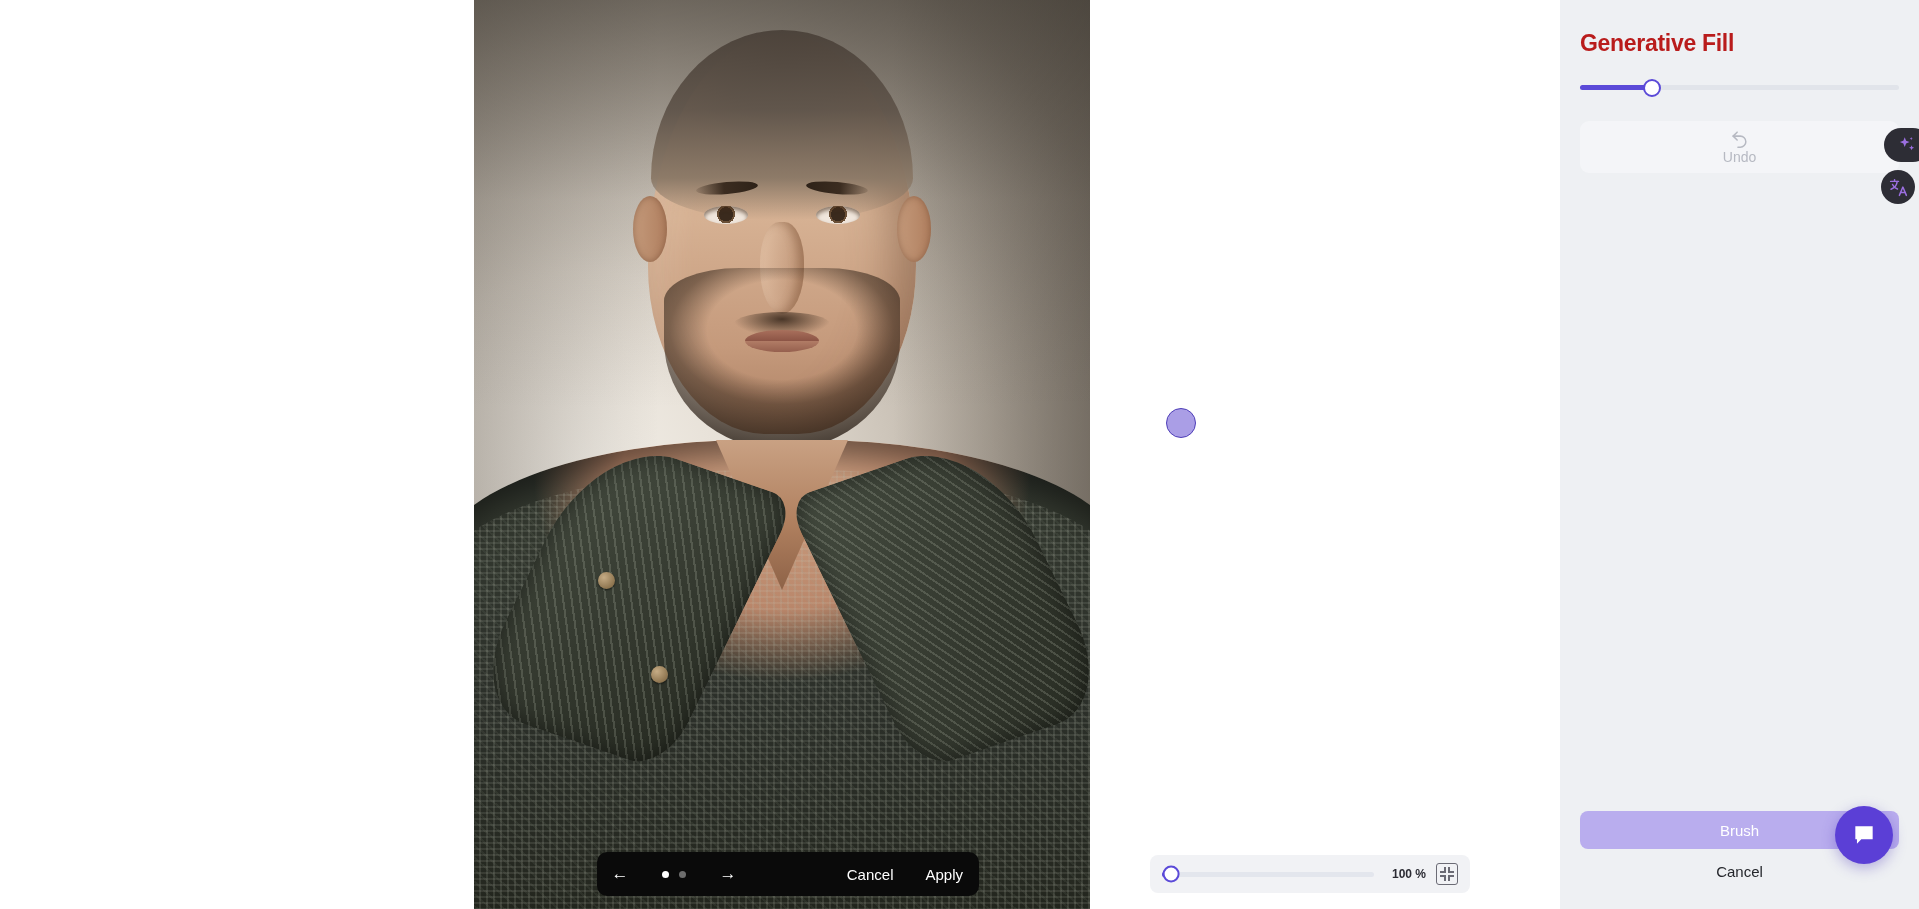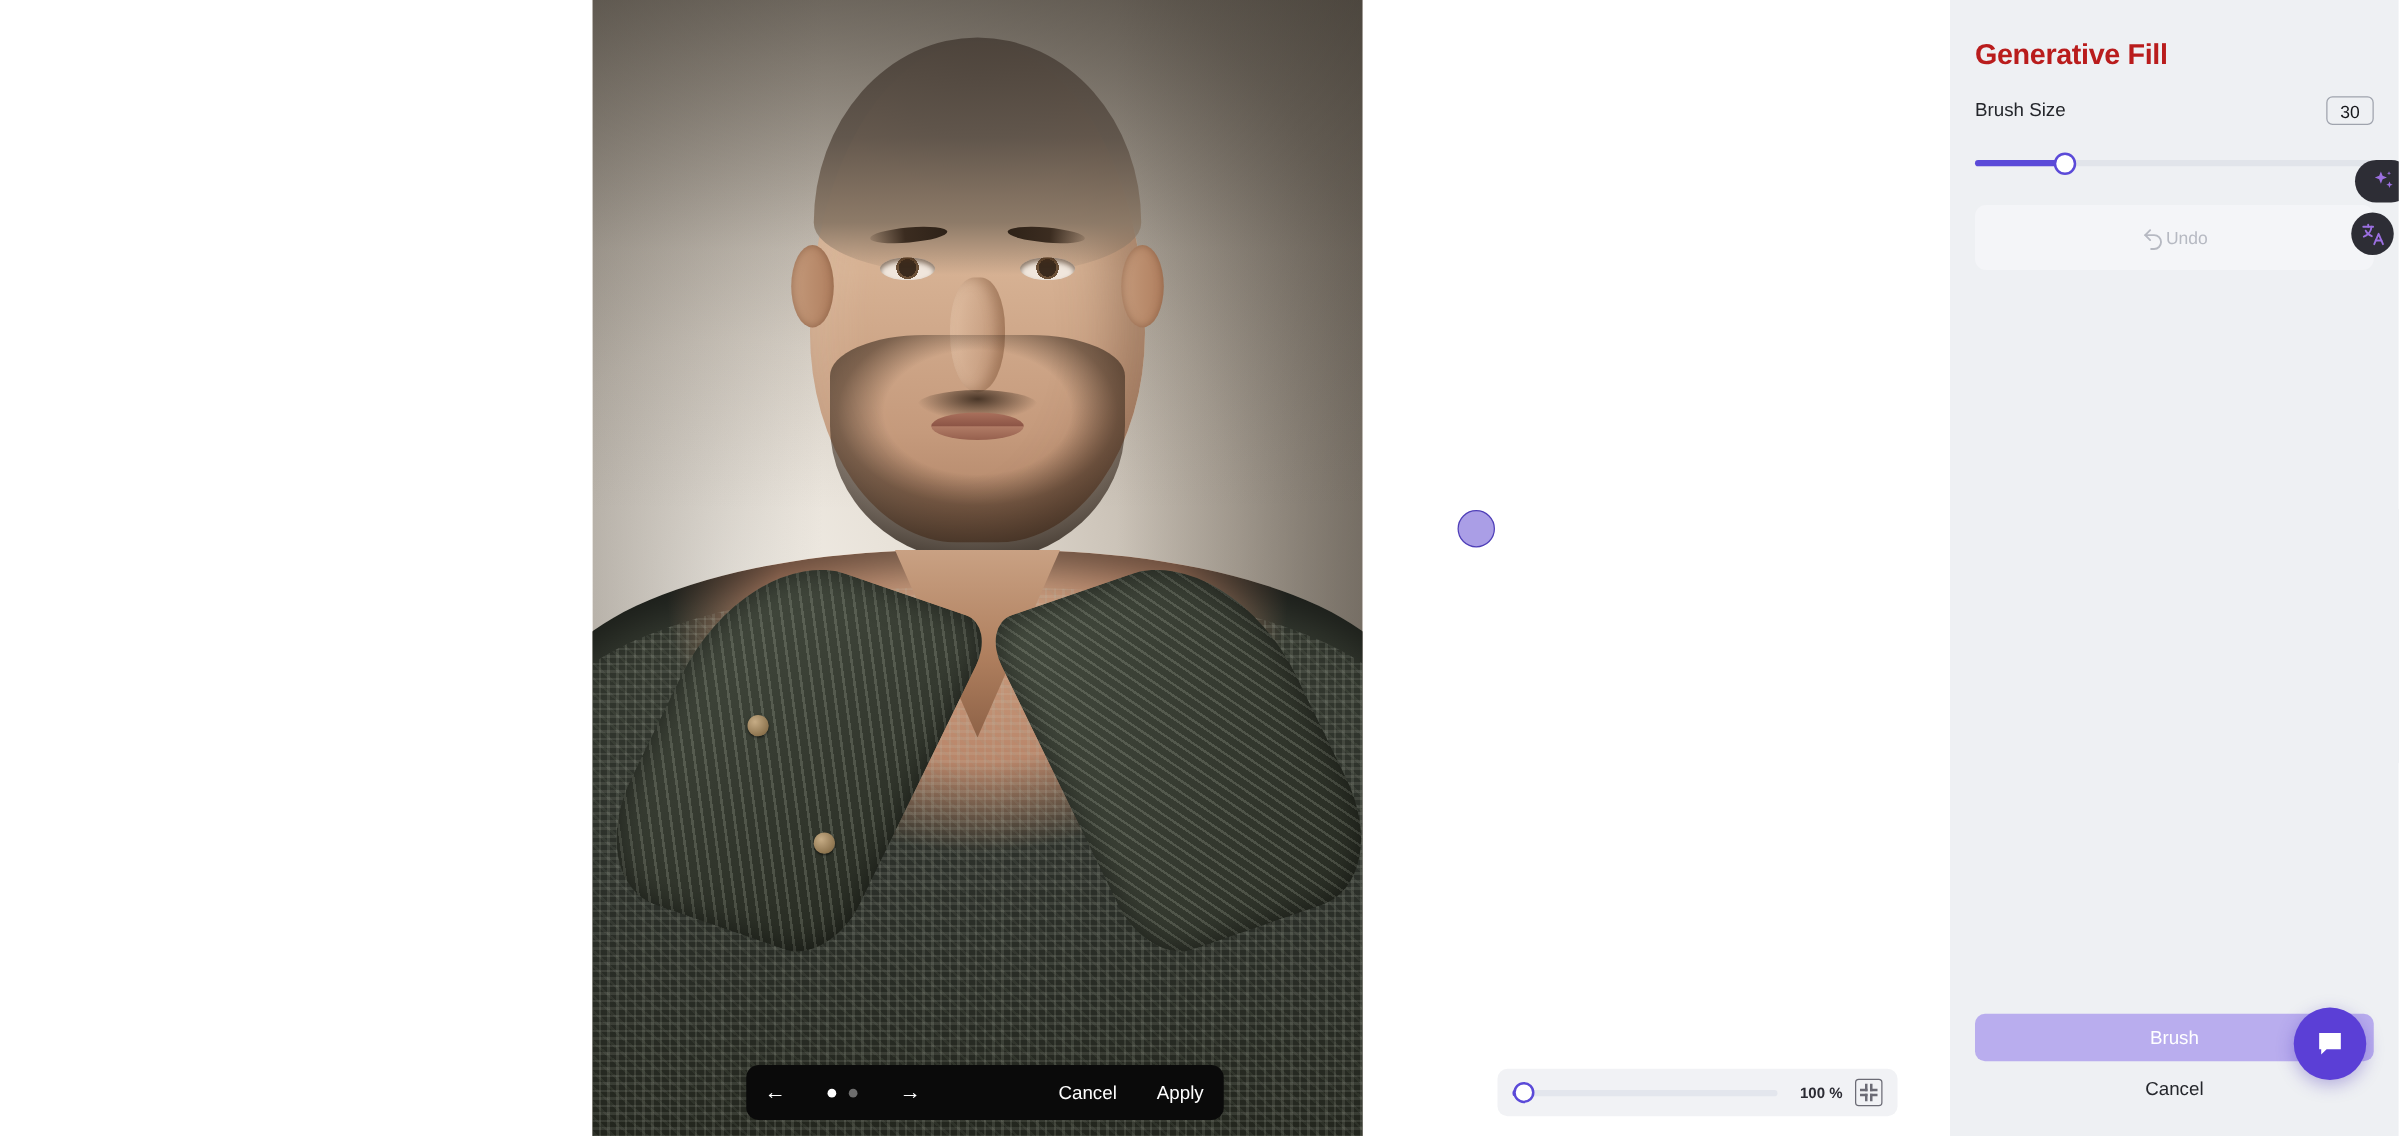--- a/index.html
+++ b/index.html
@@ -172,21 +172,21 @@
   #gen-toolbar .dot { width: 7px; height: 7px; border-radius: 50%; background: #6d6d6d; cursor: pointer; }
   #gen-toolbar .dot.active { background: #ffffff; }
   #gen-toolbar .tb-text {
     padding: 0 16px; height: 44px; display: flex; align-items: center;
     font-size: 15px; cursor: pointer; white-space: nowrap;
   }
   #gen-toolbar .sp { flex: 1; }
 
   
   #zoom-bar {
-    position: absolute; left: 1198px; top: 855px;
+    position: absolute; left: 1150px; top: 855px;
     width: 320px; height: 38px;
     background: #f1f2f5;
     border-radius: 8px;
     display: flex; align-items: center;
     padding: 0 12px;
     gap: 10px;
   }
   #zoom-track {
     position: relative; flex: 1; height: 5px;
     background: #e3e6ed; border-radius: 3px;
@@ -234,21 +234,21 @@
   #brush-thumb {
     position: absolute; left: 22.5%; top: 50%; transform: translate(-50%, -50%);
     width: 18px; height: 18px; border-radius: 50%;
     background: #ffffff; border: 2px solid #5b4ad8;
   }
 
   #history-row { display: flex; gap: 14px; margin-top: 24px; }
   .hist-btn {
     flex: 1; height: 52px; border-radius: 9px;
     background: #f4f5f8;
-    display: flex; flex-direction: row; align-items: center; justify-content: center;
+    display: flex; flex-direction: column; align-items: center; justify-content: center;
     gap: 1px; color: #b6b9c2; cursor: default;
   }
   .hist-btn svg { display: block; }
   .hist-btn .t { font-size: 14px; }
 
   #panel-footer { position: absolute; left: 20px; right: 20px; bottom: 0; }
   #apply-btn {
     width: 100%; height: 38px; border-radius: 8px;
     background: #b9adee; color: #ffffff;
     font-size: 15px; border: none;
@@ -345,24 +345,20 @@
         <i class="h h4"></i>
           <i class="v v4"></i>
       </div>
     </div>
   </div>
 
   <div id="panel">
 
     <div id="panel-title">Generative Fill</div>
 
-    <div class="row-label">
-      <div class="lbl">Brush Size</div>
-      <div id="brush-value">30</div>
-    </div>
 
     <div id="brush-slider-wrap">
       <div id="brush-track"></div>
       <div id="brush-fill" style="width: 22.5%;"></div>
       <div id="brush-thumb" style="left: 22.5%;"></div>
     </div>
 
     <div id="history-row">
       <div class="hist-btn">
         <span>

